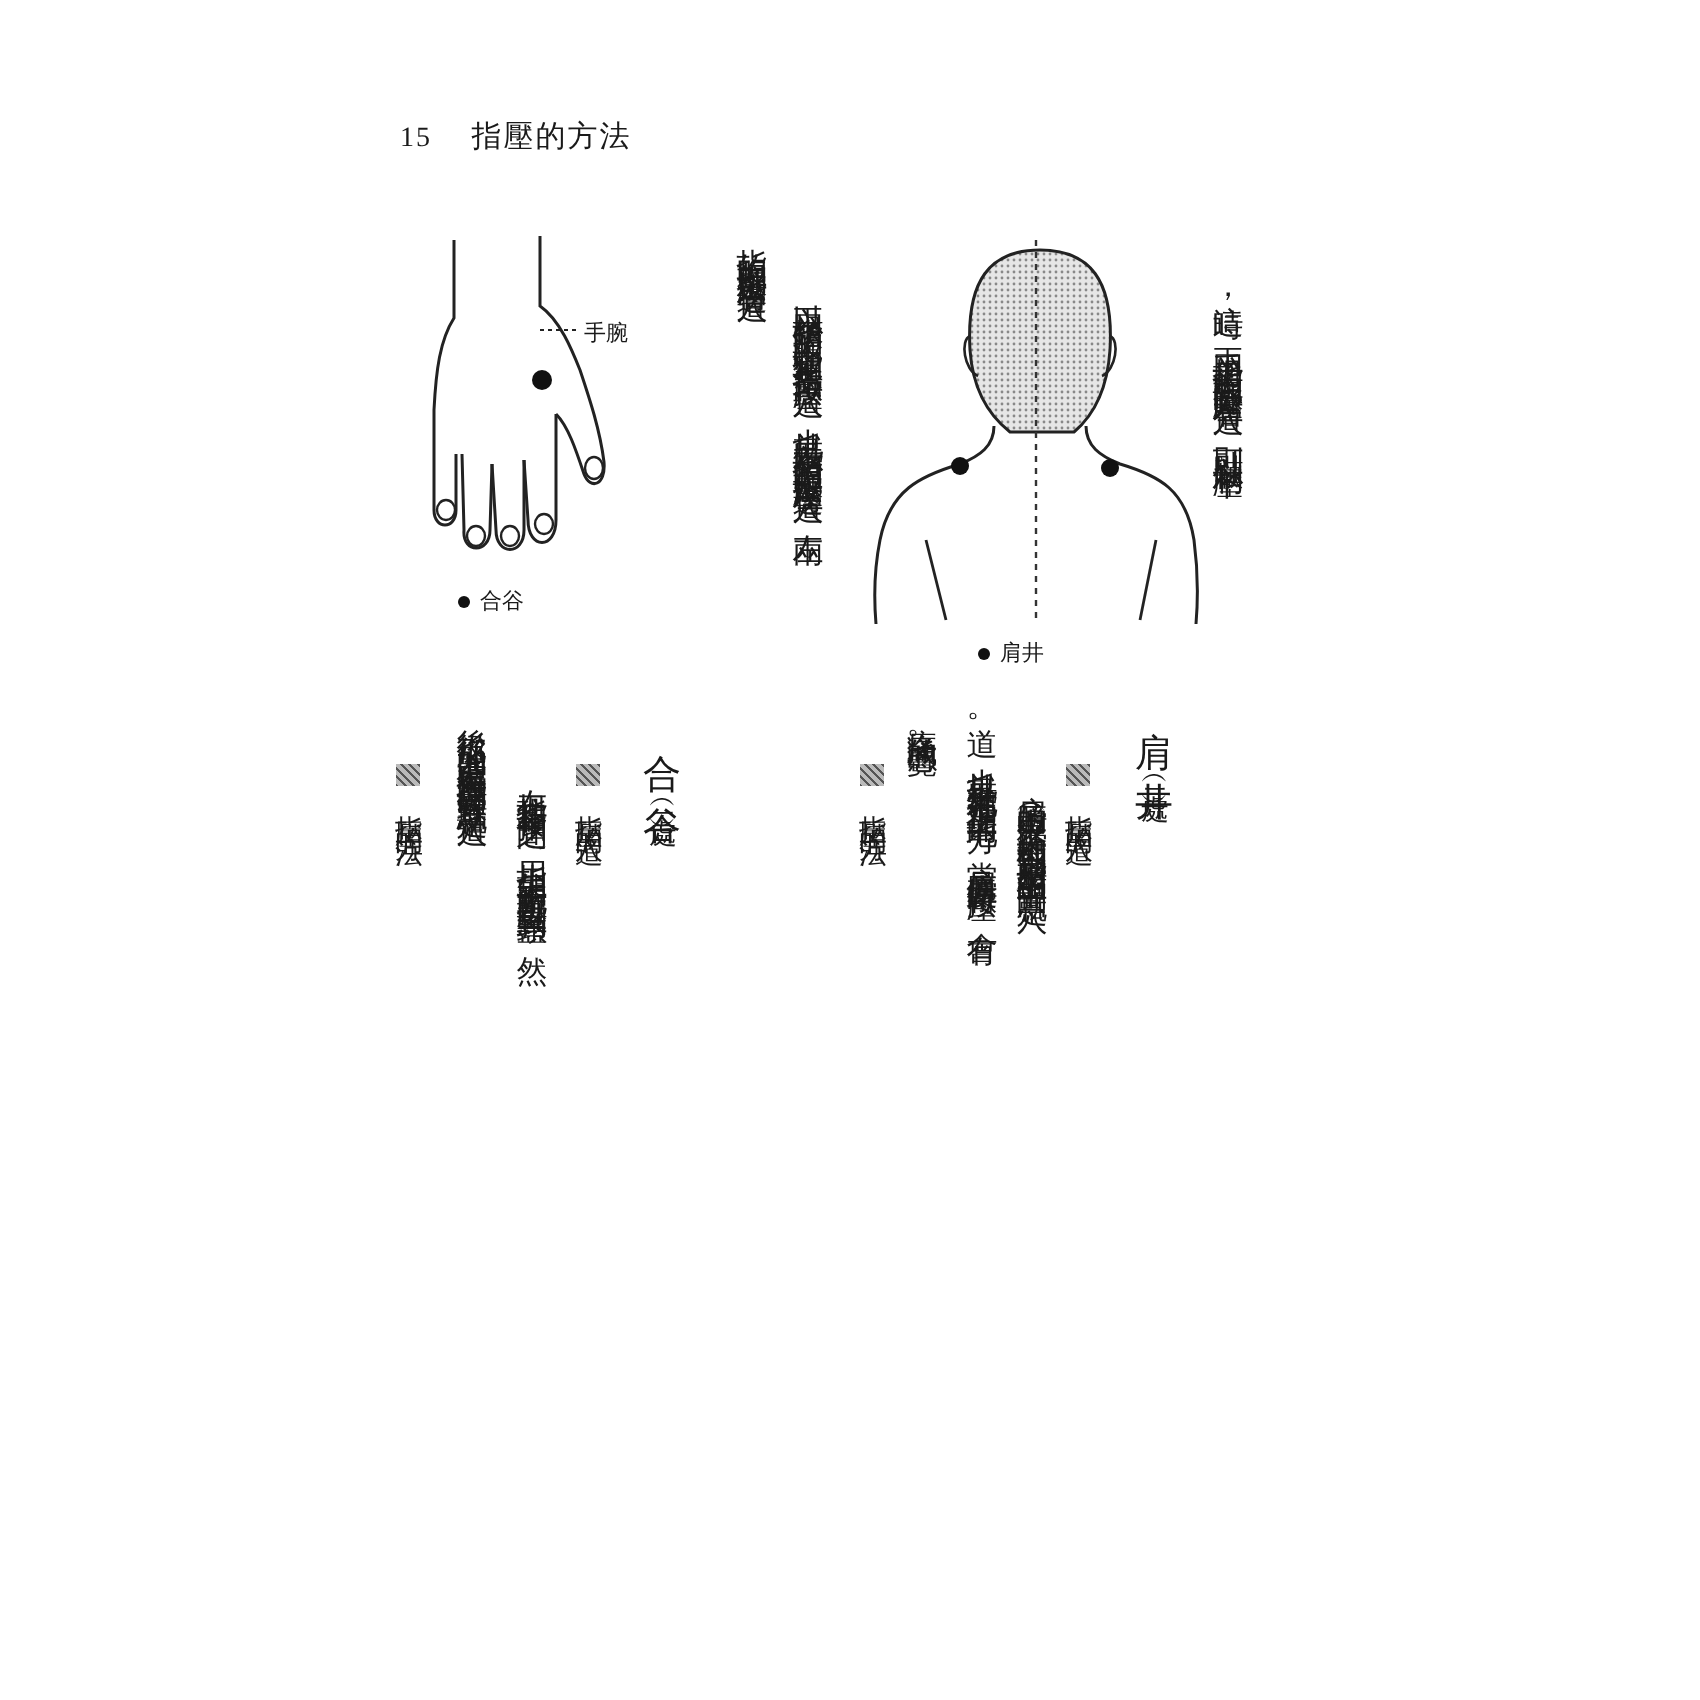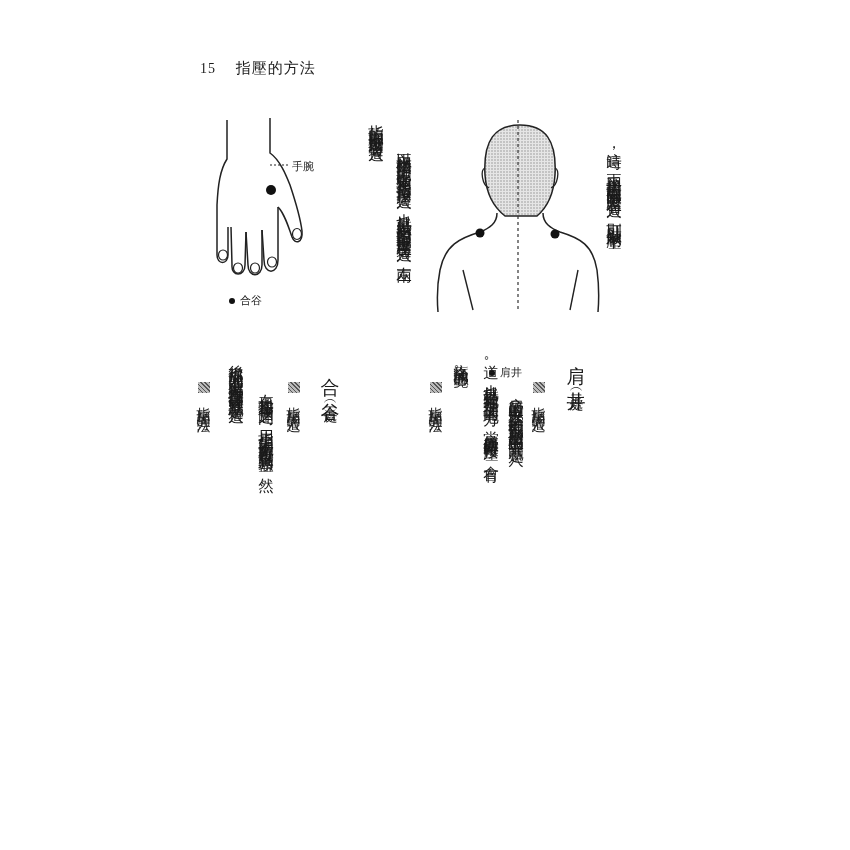--- a/index.html
+++ b/index.html
@@ -40,21 +40,21 @@
   <path d="M60,48 C55,50 57,65 64,68" fill="none" stroke="#222" stroke-width="1.3"></path>
   <path d="M130,48 C135,50 133,65 126,68" fill="none" stroke="#222" stroke-width="1.3"></path>
   <path d="M72,93 C72,103 65,108 55,112 C35,118 20,125 15,150 C12,165 12,180 13,192" fill="none" stroke="#222" stroke-width="1.5"></path>
   <path d="M118,93 C118,103 125,108 135,112 C155,118 168,125 172,150 C174,165 174,180 173,192" fill="none" stroke="#222" stroke-width="1.5"></path>
   <path d="M38,150 L48,190" fill="none" stroke="#222" stroke-width="1.4"></path>
   <path d="M153,150 L145,190" fill="none" stroke="#222" stroke-width="1.4"></path>
   <line x1="93" y1="0" x2="93" y2="192" stroke="#333" stroke-width="1.2" stroke-dasharray="3,3"></line>
   <circle cx="55" cy="113" r="4.5" fill="#111"></circle>
   <circle cx="130" cy="114" r="4.5" fill="#111"></circle>
 </svg>
-<div class="label" style="left:489px; top:319px;margin-top:46px;">
+<div class="label" style="left:489px; top:319px;">
   <span class="dot"></span><span>肩井</span>
 </div>
 
 <div class="col heading" style="left:566px; top:350px;">
   <span class="big">肩</span><span class="big" style="margin-bottom:4px">井</span><span class="sub">（二處）</span>
 </div>
 <div class="col sect" style="left:528px; top:382px;">
   <span class="sq"></span><span>指壓的穴道</span>
 </div>
 <div class="col" style="left:505px; top:385px;">肩膀的中央（從脖子的根部到肩膀兩端的正中間）就是穴</div>

